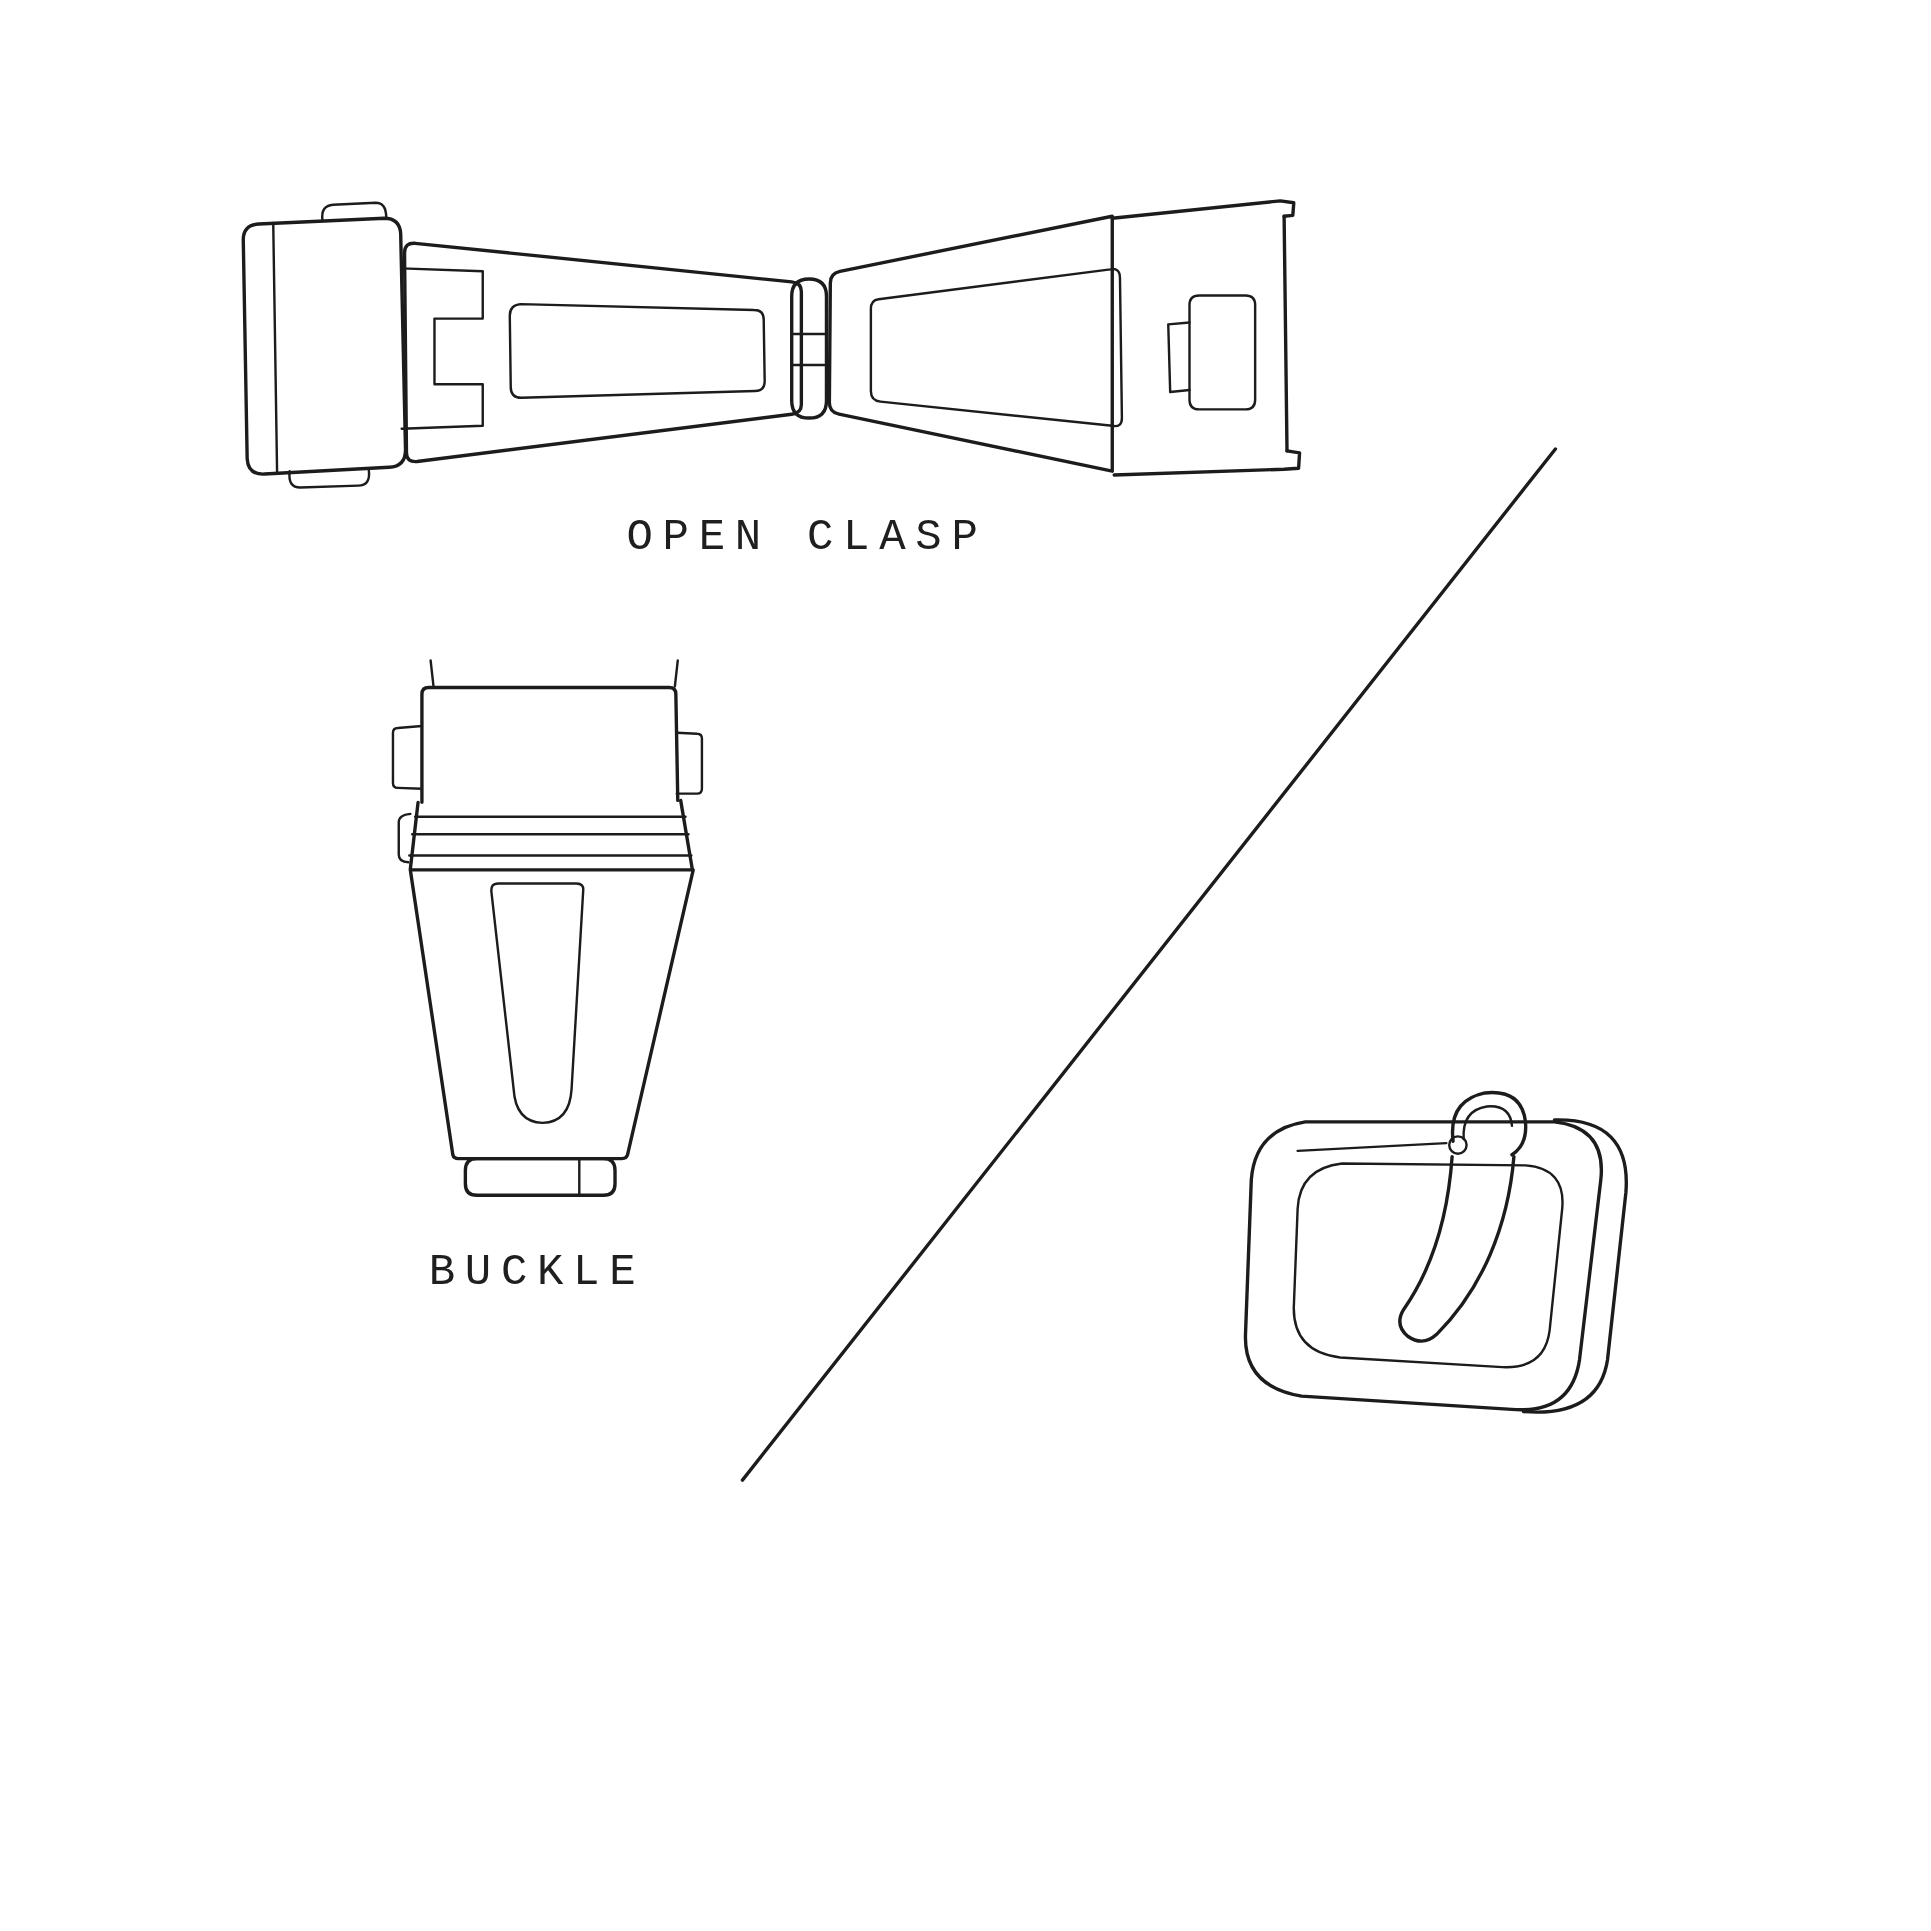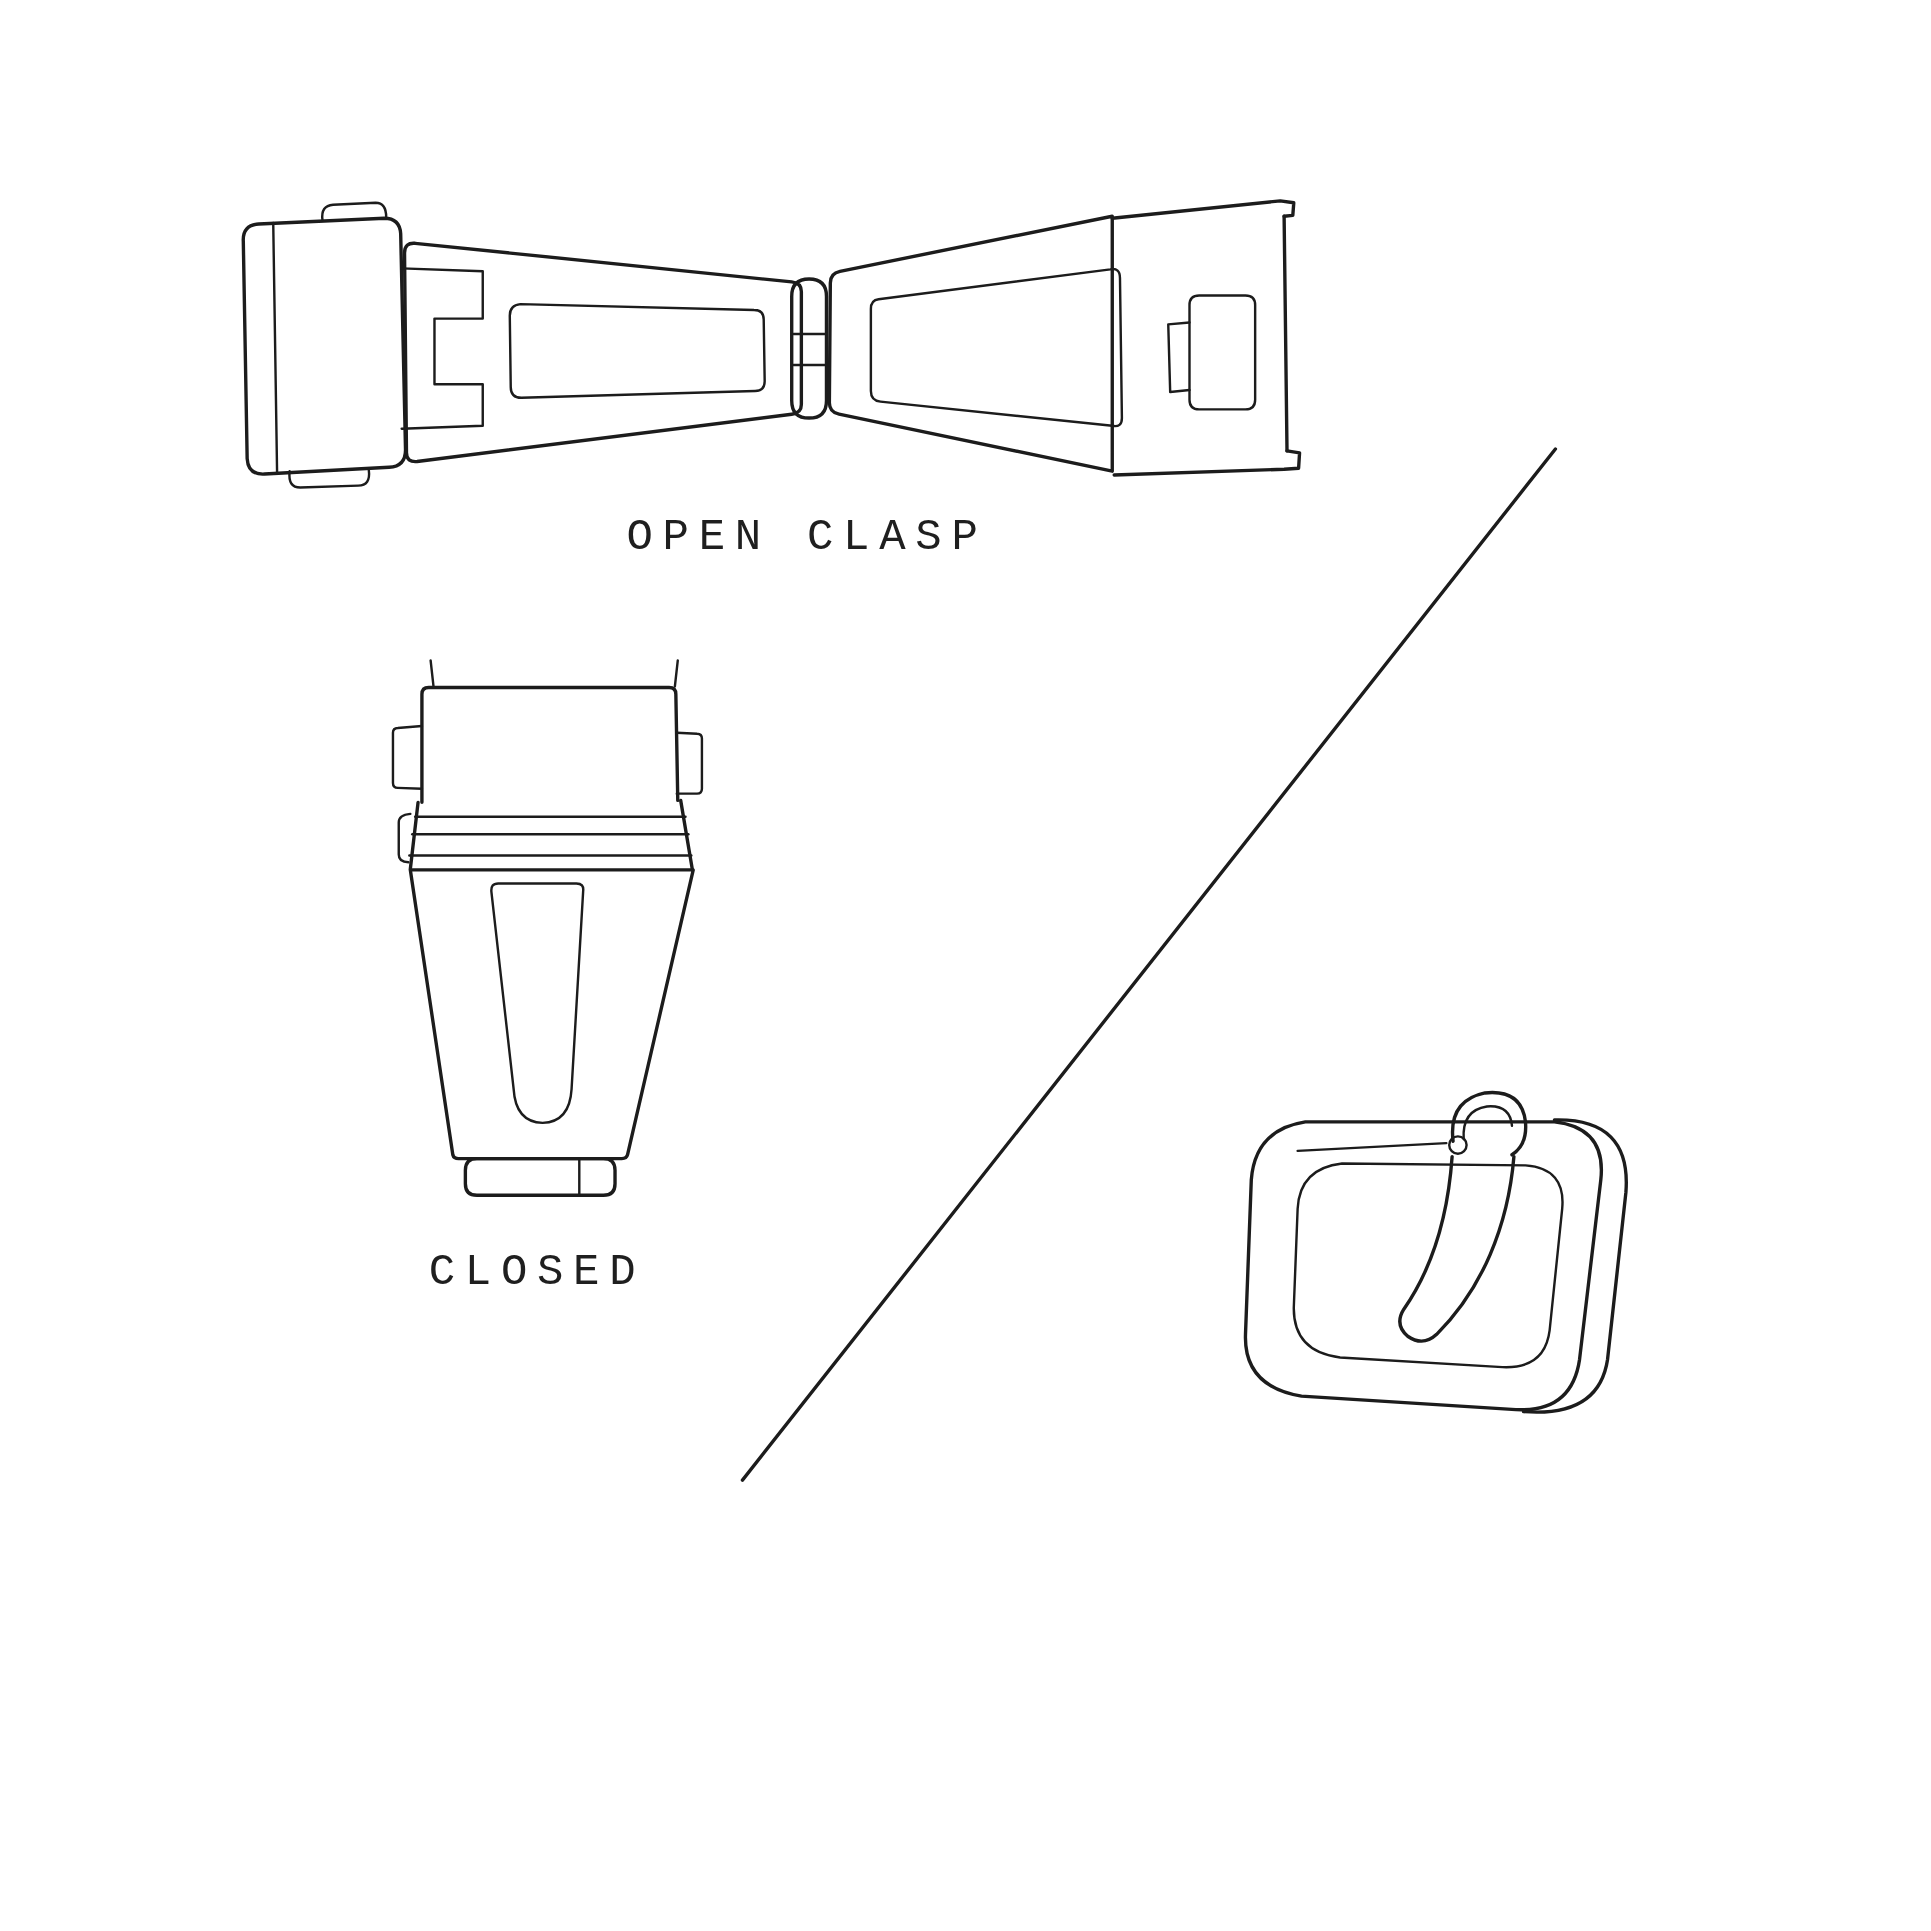--- a/index.html
+++ b/index.html
@@ -127,17 +127,17 @@
       <path d="M1505 1182 Q1500 1140 1538 1132 Q1576 1128 1580 1162 Q1582 1186 1566 1196"></path>
       <path class="thin" d="M1516 1180 Q1514 1150 1540 1146 Q1564 1144 1566 1166"></path>
 
       <path d="M1568 1198 C1562 1270 1535 1335 1488 1382 Q1474 1395 1458 1384 Q1444 1372 1454 1356 C1486 1310 1500 1255 1504 1198"></path>
     </g>
 
   </svg>
 
   <div class="caption caption-open">OPEN CLASP</div>
 
-  <div class="caption caption-closed">CLOSED</div>
+  <div class="caption caption-closed">BUCKLE</div>
 
 
 </div>
 
 
 </body></html>

